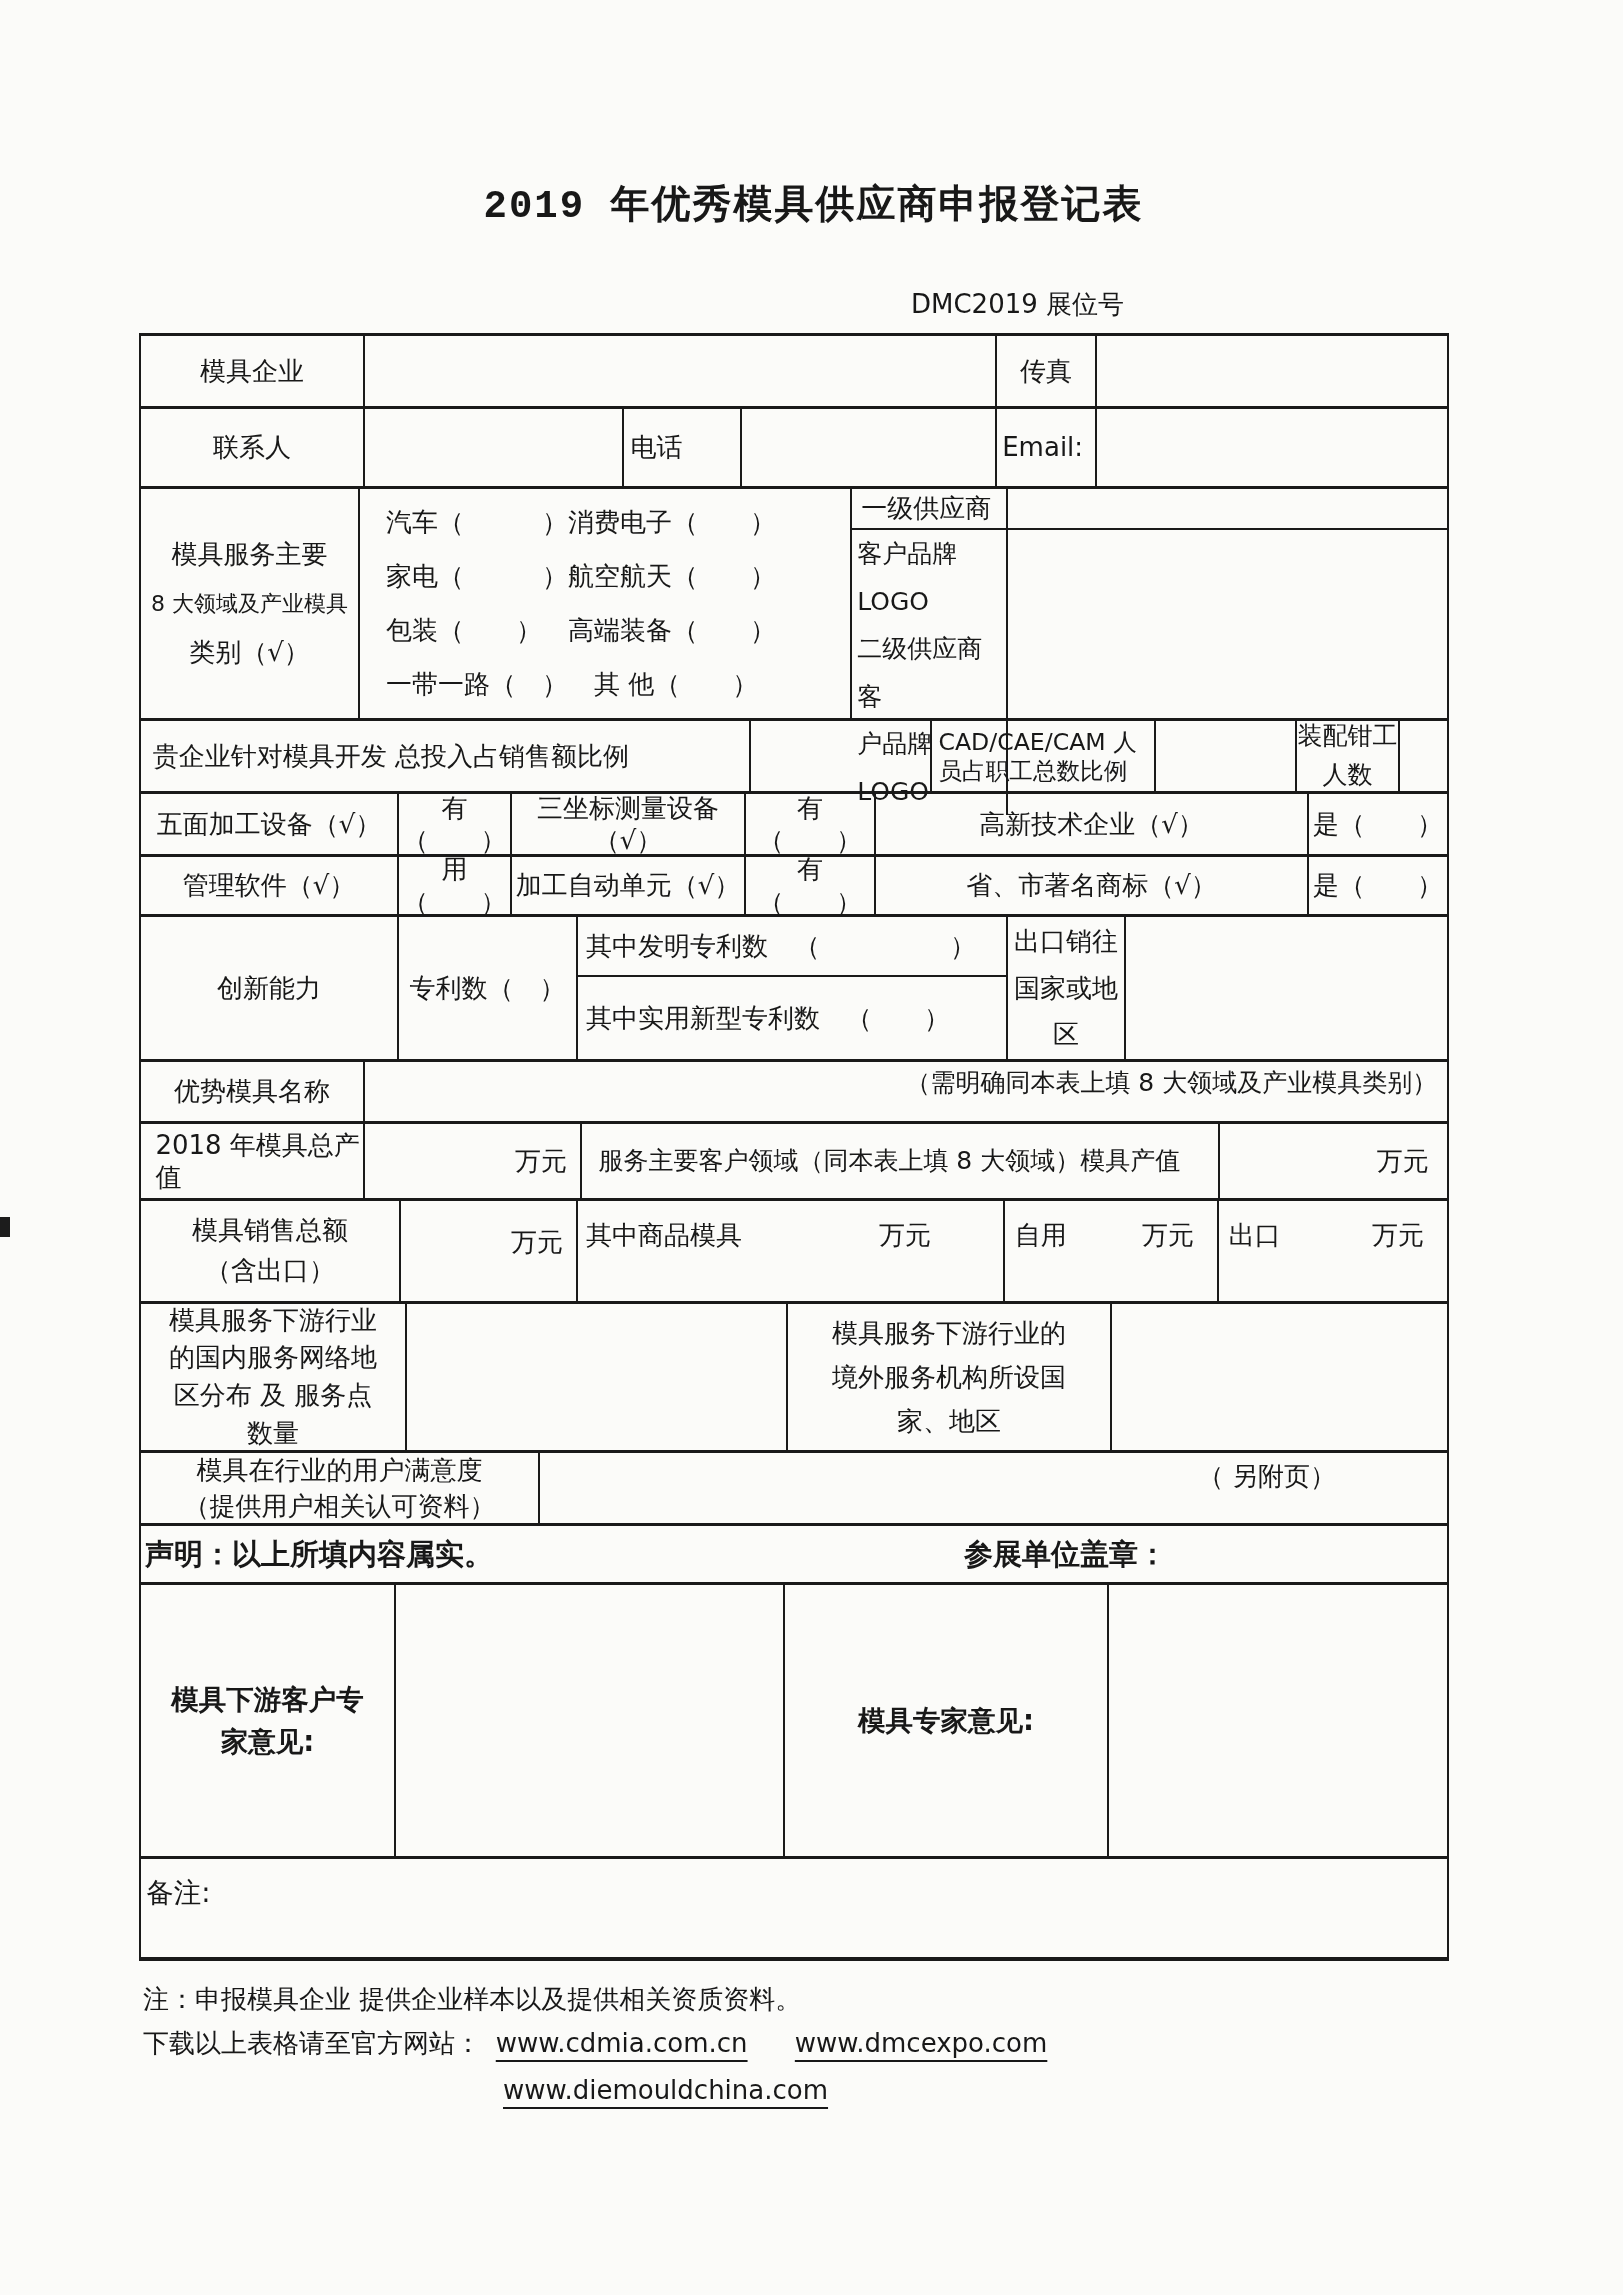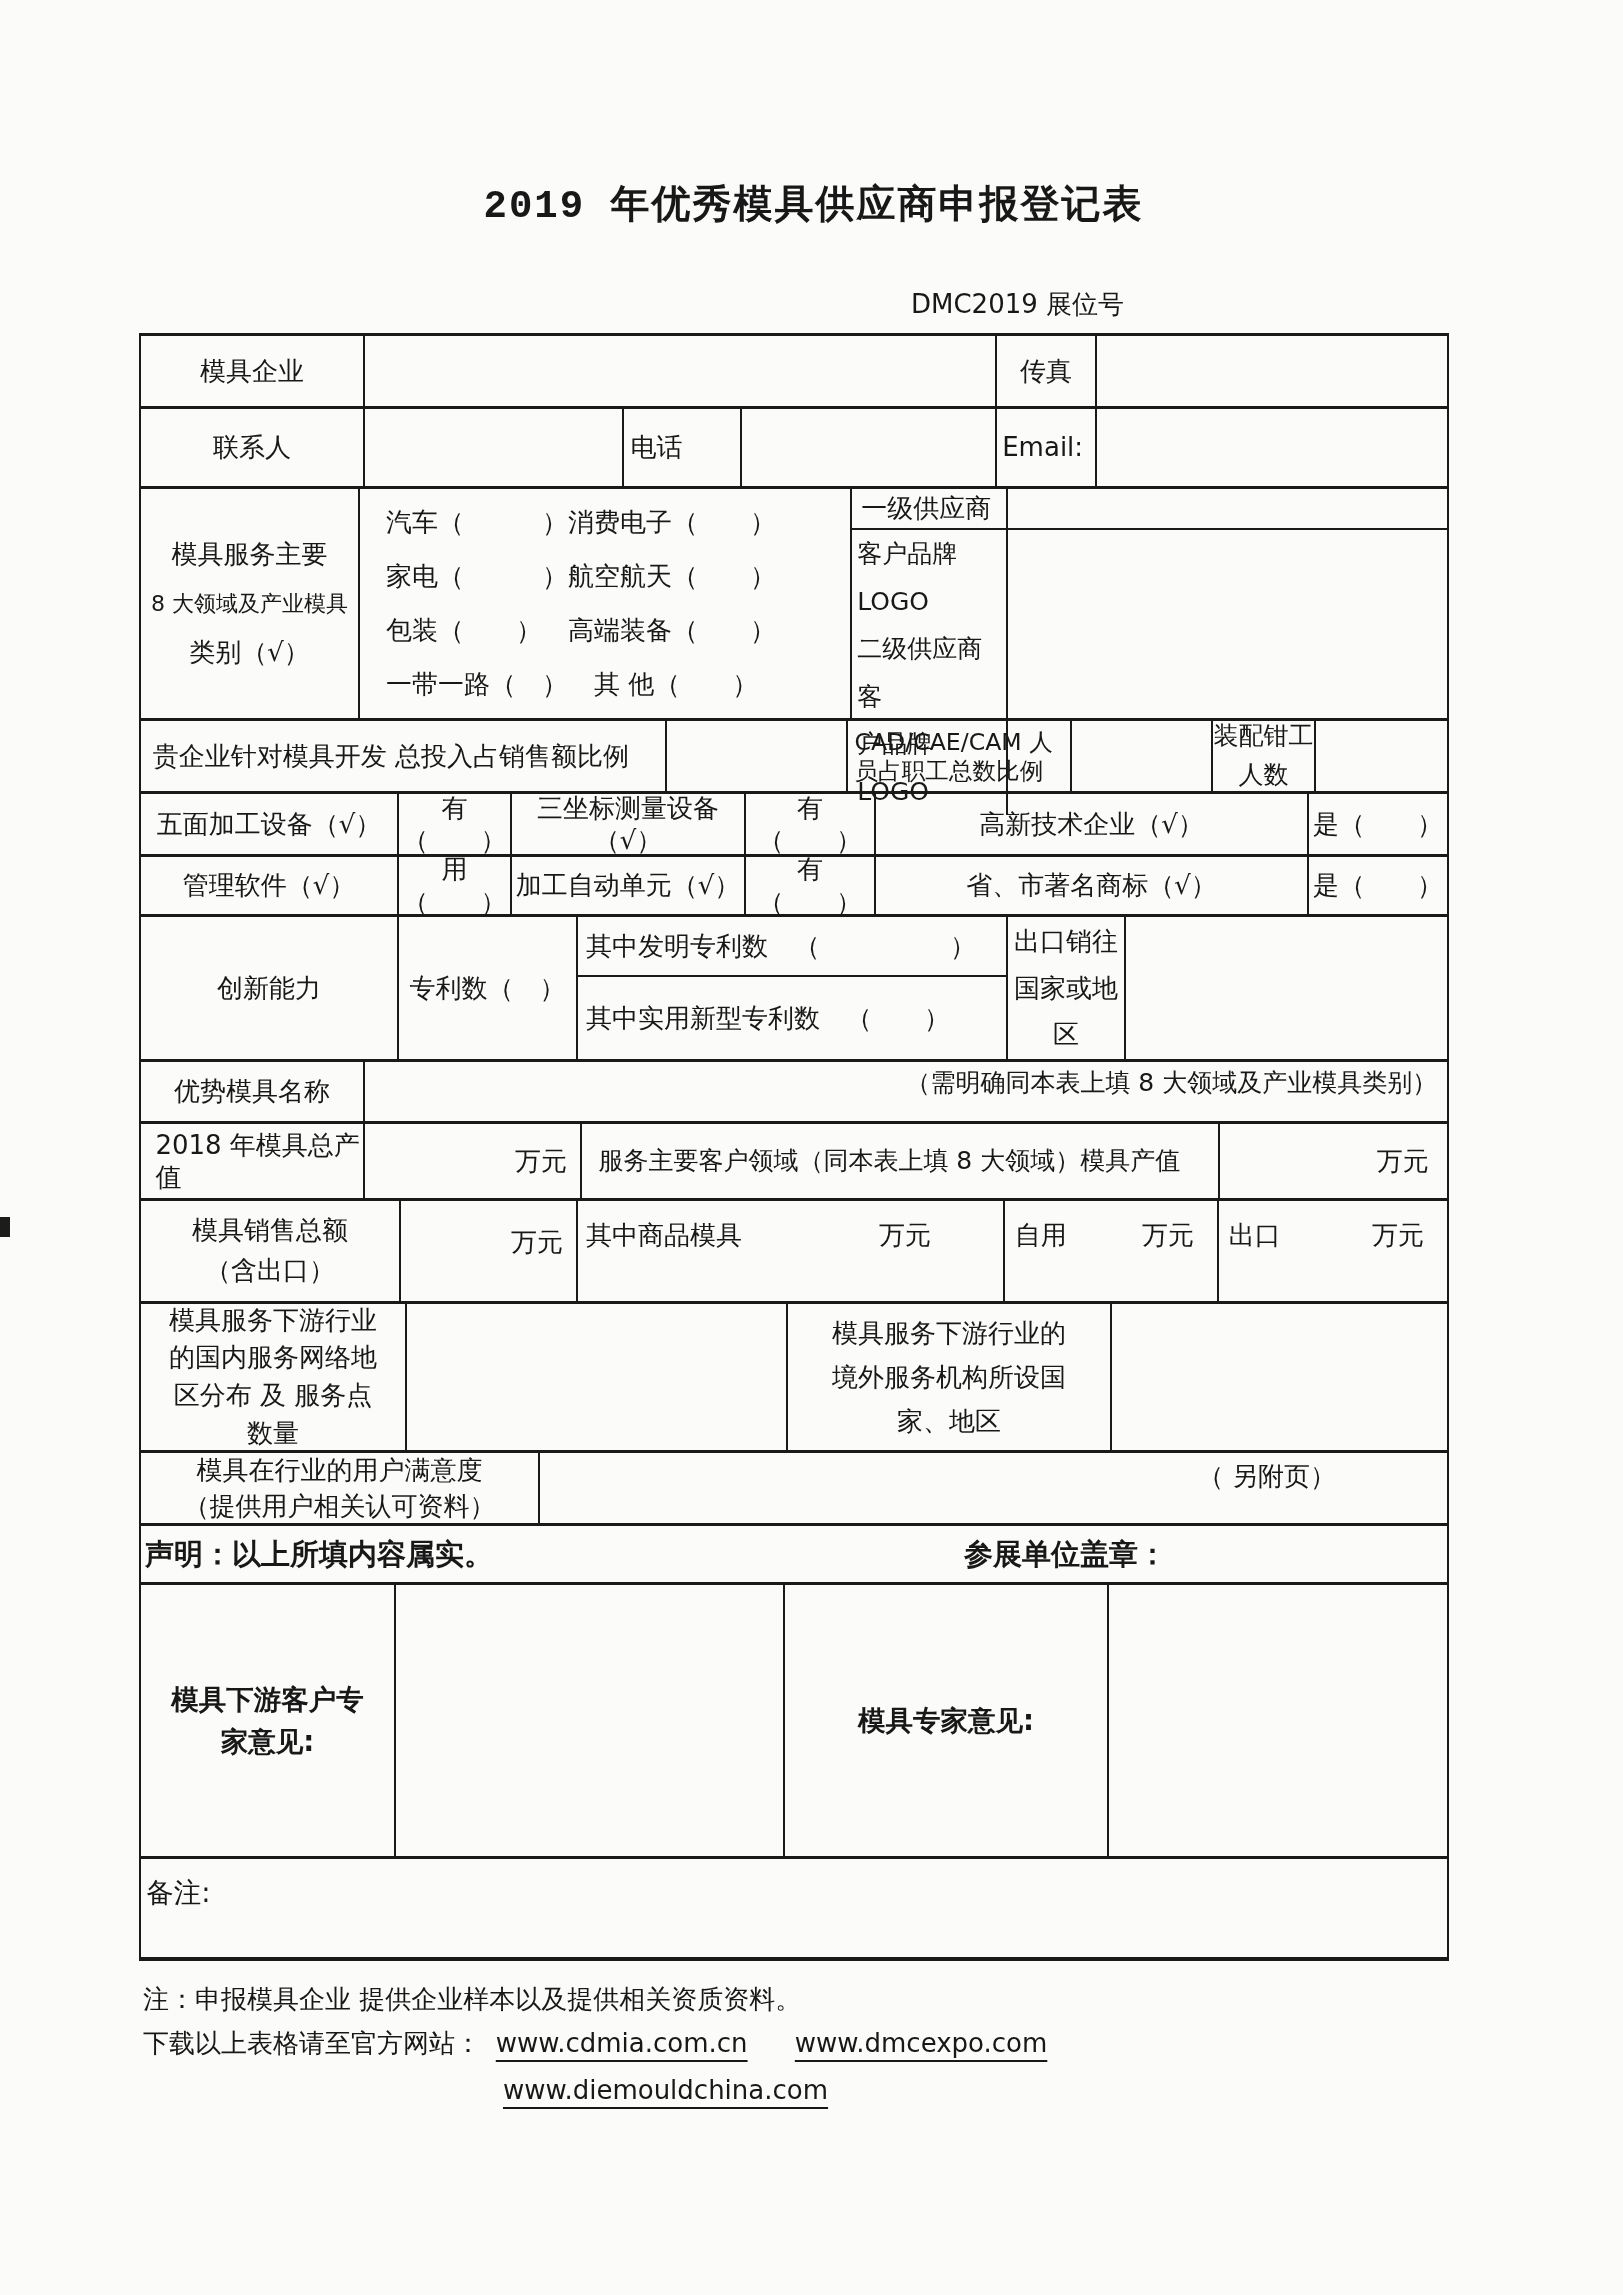--- a/index.html
+++ b/index.html
@@ -113,21 +113,21 @@
             <div>LOGO</div>
             <div>二级供应商客</div>
             <div>户品牌 LOGO</div>
           </div>
           <div class="c end" style="flex:1"></div>
         </div>
       </div>
     </div>
 
     <div class="row" style="height:73px">
-      <div class="c left" style="width:526px;padding-left:11.8px">贵企业针对模具开发 总投入占销售额比例</div>
+      <div class="c left" style="width:610px;padding-left:11.8px">贵企业针对模具开发 总投入占销售额比例</div>
       <div class="c" style="width:181px"></div>
       <div class="c col left fs36" style="width:224px;align-items:flex-start;padding:6.5px 0 6.5px 6.5px;justify-content:space-between">
         <div>CAD/CAE/CAM 人</div>
         <div>员占职工总数比例</div>
       </div>
       <div class="c" style="width:141px"></div>
       <div class="c col fs38" style="width:103px;line-height:1.55">
         <div>装配钳工</div>
         <div>人数</div>
       </div>

